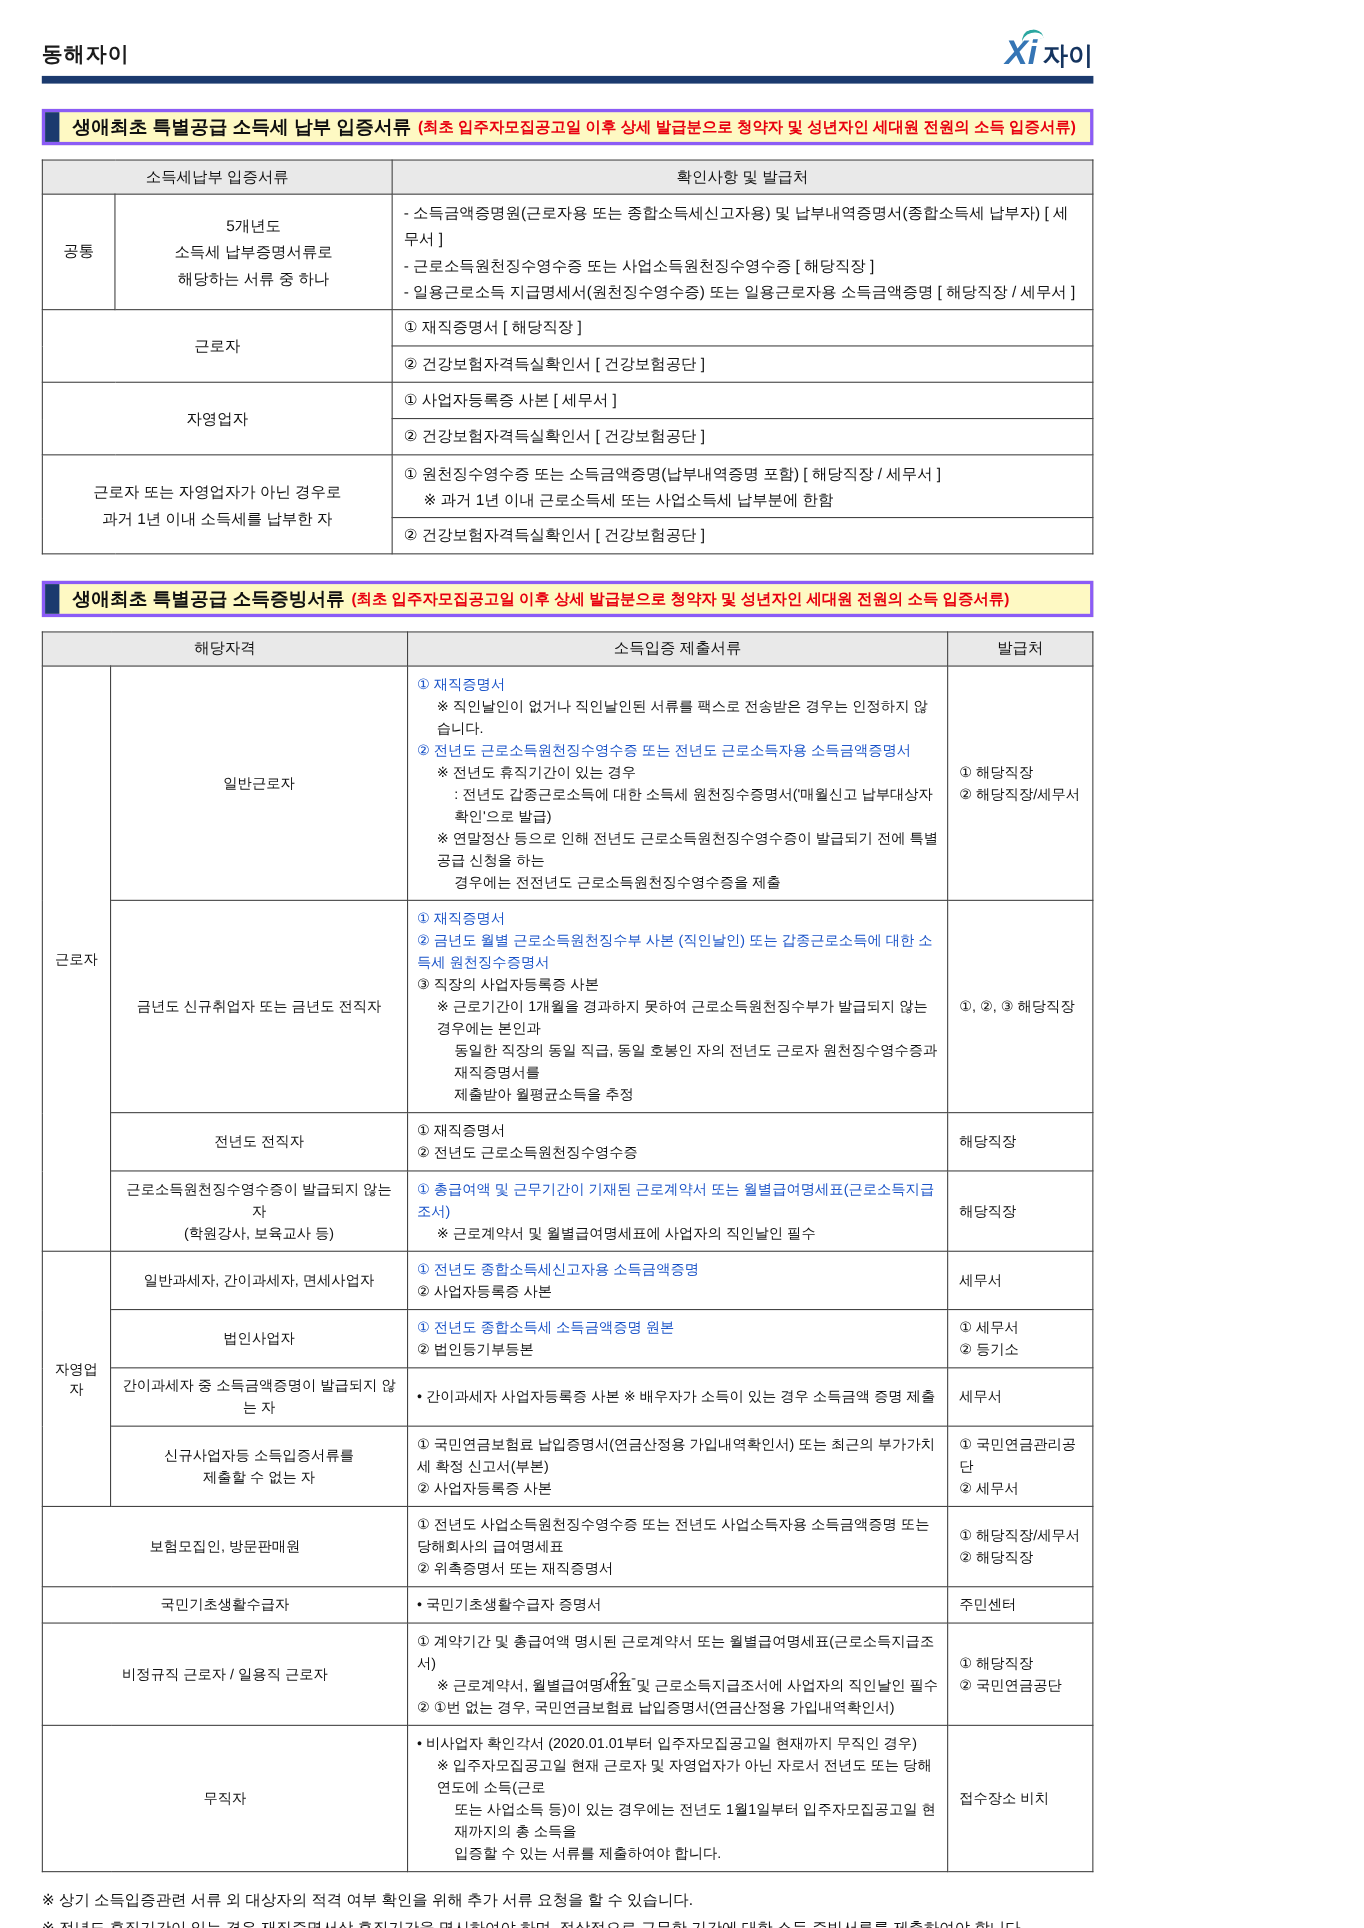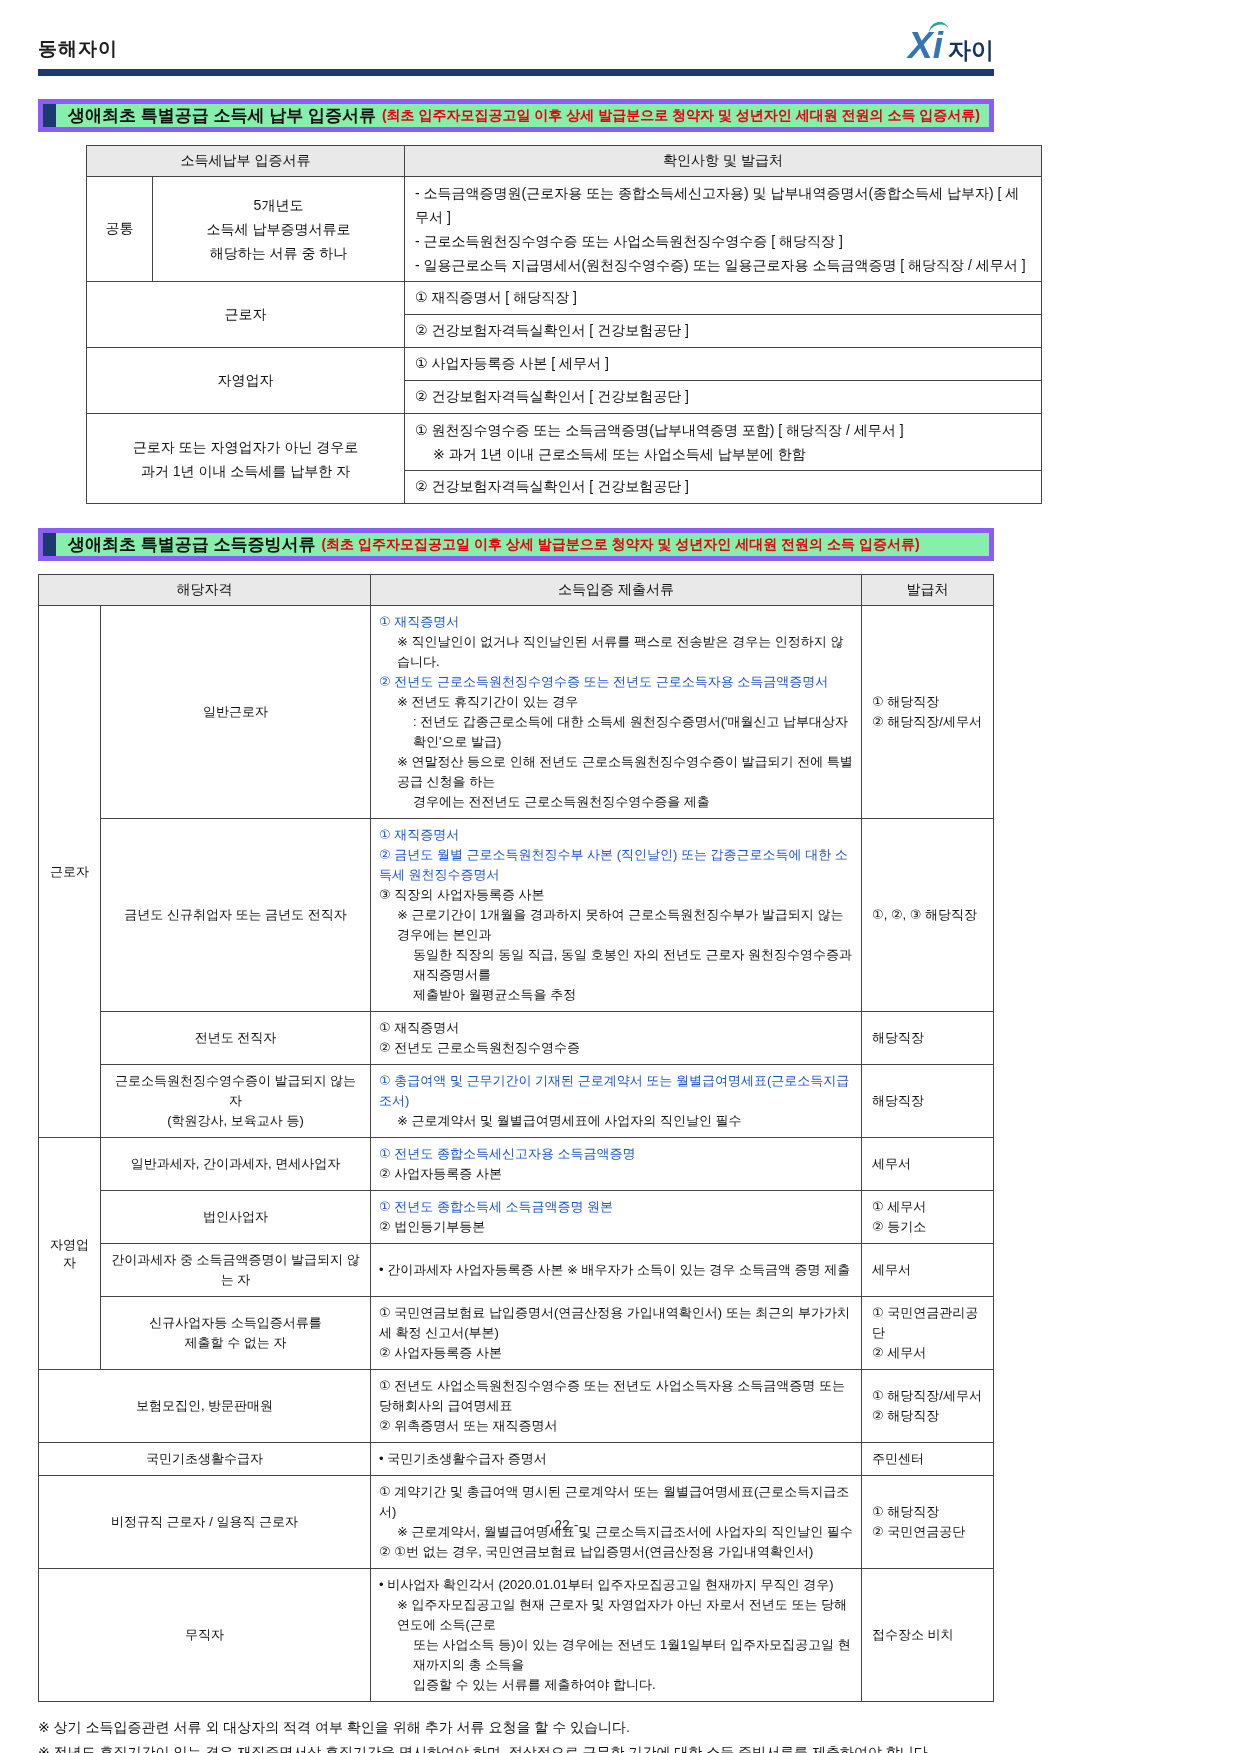--- a/index.html
+++ b/index.html
@@ -7,41 +7,41 @@
   body {
     width:1240px; height:1753px; position:relative; overflow:hidden;
     font-family:"Liberation Sans","DejaVu Sans",sans-serif; color:#111;
   }
   .content { width:956px; margin-left:38px; padding-top:26px; position:relative; }
 
   
   .hdr { display:flex; justify-content:space-between; align-items:flex-end; height:36px; }
   .site { font-size:19px; font-weight:bold; color:#1c1c1c; letter-spacing:1px; }
   .logo { display:flex; align-items:flex-end; }
-  .logo-xi { position:relative; font-size:37px; line-height:0.9; font-weight:bold; font-style:italic; color:#3575b5; padding-right:3px; }
+  .logo-xi { position:relative; font-size:31px; line-height:0.9; font-weight:bold; font-style:italic; color:#3575b5; padding-right:3px; }
   .xi-swoosh { position:absolute; top:-7px; right:-2px; width:20px; height:10px;
     border-top:3px solid #2ba7a0; border-radius:50% 50% 0 0 / 100% 100% 0 0; transform:rotate(-14deg); }
   .logo-jai { font-size:23px; font-weight:bold; color:#15345f; line-height:1; margin-left:2px; }
   .rule { height:7px; background:#1b3a6e; margin-top:7px; }
 
   
-  .sec-bar { display:flex; align-items:center; background:#86efac; height:33px; border:5px solid #8b5cf6; }
+  .sec-bar { display:flex; align-items:center; background:#fef9c3; height:33px; border:3px solid #8b5cf6; }
   .s1 { margin-top:23px; }
   .s2 { margin-top:24px; }
   .sec-accent { width:13px; align-self:stretch; background:#1b3a6e; flex:0 0 13px; }
   .sec-title { font-size:17px; font-weight:bold; color:#101010; margin-left:12px; white-space:nowrap; }
   .sec-sub { font-size:14px; font-weight:bold; color:#e8000f; margin-left:6px; white-space:nowrap; }
 
   
   table { border-collapse:collapse; width:100%; margin-top:13px; table-layout:fixed; }
   th, td { border:1px solid #444; vertical-align:middle; }
   table { border:1.5px solid #222; }
   th { background:#e9e9e9; text-align:center; font-weight:normal; height:31px; font-size:14px; }
 
-  .t1 { font-size:14px;margin-left:48px; }
+  .t1 { font-size:14px; }
   .t1 td { padding:4px 10px; }
   .t1 .ln { line-height:24px; }
   .t1 .center { text-align:center; }
   .t1 .single { height:33px; }
 
   .t2 { font-size:13px;padding-left:45px; }
   .t2 td { padding:6px 8px; }
   .t2 .ln { line-height:20px; }
   .t2 .grp { text-align:center; }
   .t2 .lbl { text-align:center; }

